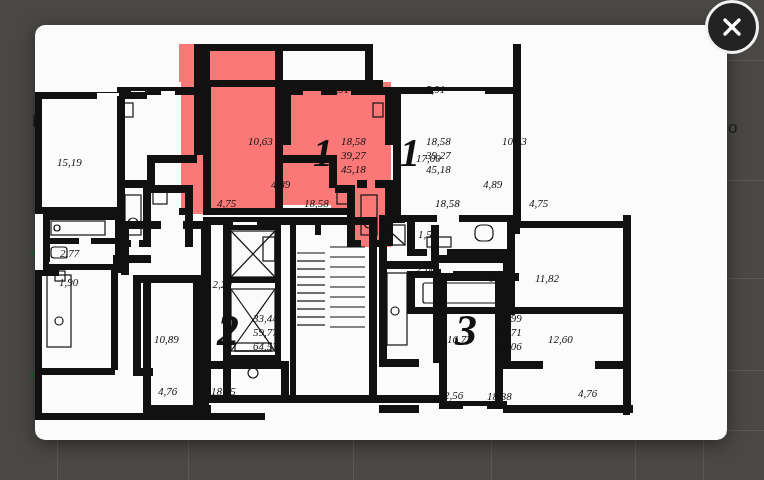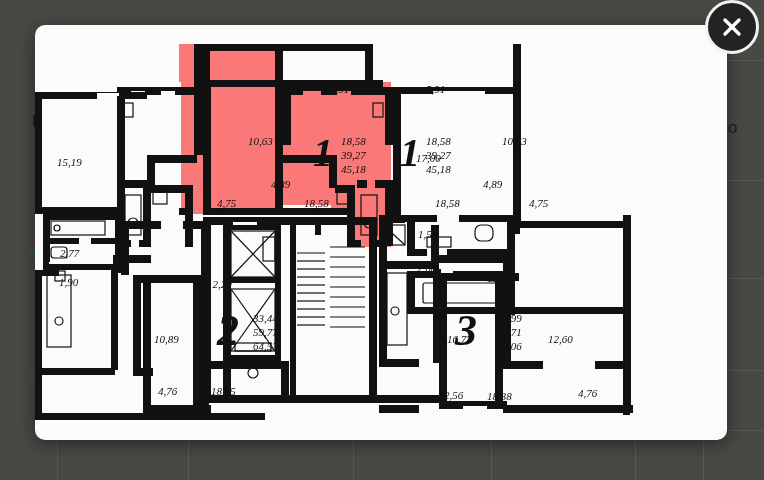--- a/index.html
+++ b/index.html
@@ -434,21 +434,21 @@
       <span style="position:absolute;left:182px;top:280px;font-size:44px;font-weight:bold;font-style:italic;">2</span>
       <span style="position:absolute;left:172px;top:253px;font-size:11px;">12,20</span>
       <span style="position:absolute;left:218px;top:287px;font-size:11px;">33,44</span>
       <span style="position:absolute;left:218px;top:301px;font-size:11px;">59,77</span>
       <span style="position:absolute;left:218px;top:315px;font-size:11px;">64,53</span>
       <span style="position:absolute;left:119px;top:308px;font-size:11px;">10,89</span>
       <span style="position:absolute;left:123px;top:360px;font-size:11px;">4,76</span>
       <span style="position:absolute;left:176px;top:360px;font-size:11px;">18,25</span>
 
       <span style="position:absolute;left:420px;top:280px;font-size:44px;font-weight:bold;font-style:italic;">3</span>
-      <span style="position:absolute;left:452px;top:247px;font-size:11px;">11,82</span>
+      <span style="position:absolute;left:500px;top:247px;font-size:11px;">11,82</span>
       <span style="position:absolute;left:462px;top:287px;font-size:11px;text-align:right;">47,99</span>
       <span style="position:absolute;left:462px;top:301px;font-size:11px;">73,71</span>
       <span style="position:absolute;left:462px;top:315px;font-size:11px;">80,06</span>
       <span style="position:absolute;left:412px;top:308px;font-size:11px;">16,77</span>
       <span style="position:absolute;left:513px;top:308px;font-size:11px;">12,60</span>
       <span style="position:absolute;left:409px;top:364px;font-size:11px;">2,56</span>
       <span style="position:absolute;left:452px;top:365px;font-size:11px;">18,38</span>
       <span style="position:absolute;left:543px;top:362px;font-size:11px;">4,76</span>
 
       <span style="position:absolute;left:22px;top:131px;font-size:11px;">15,19</span>

